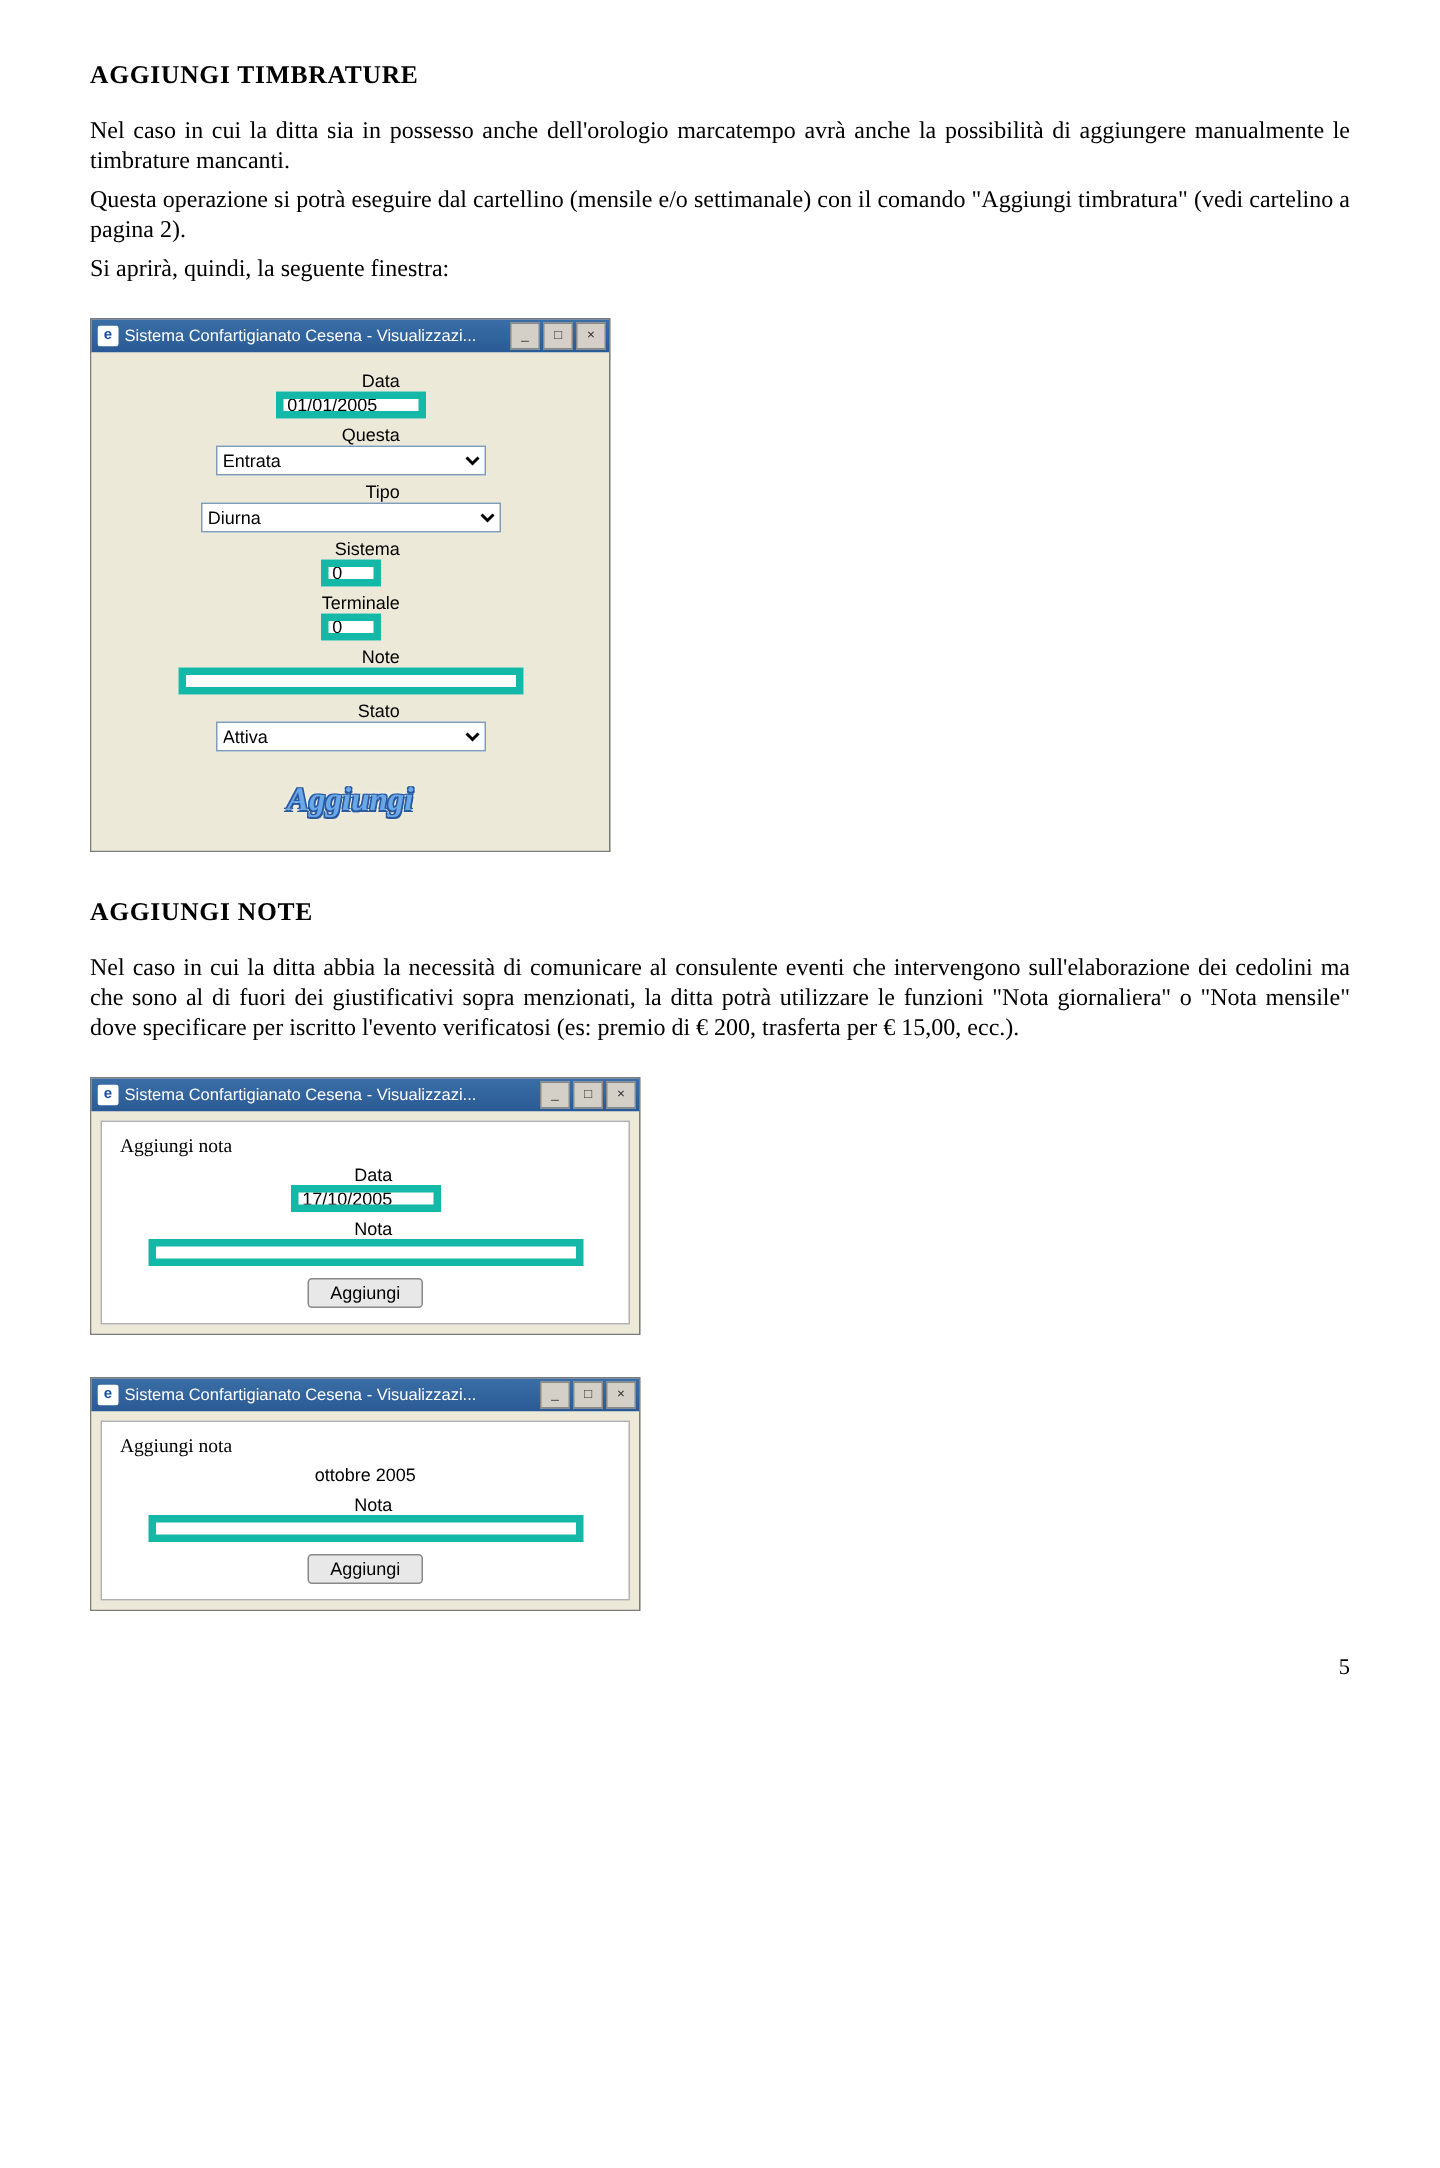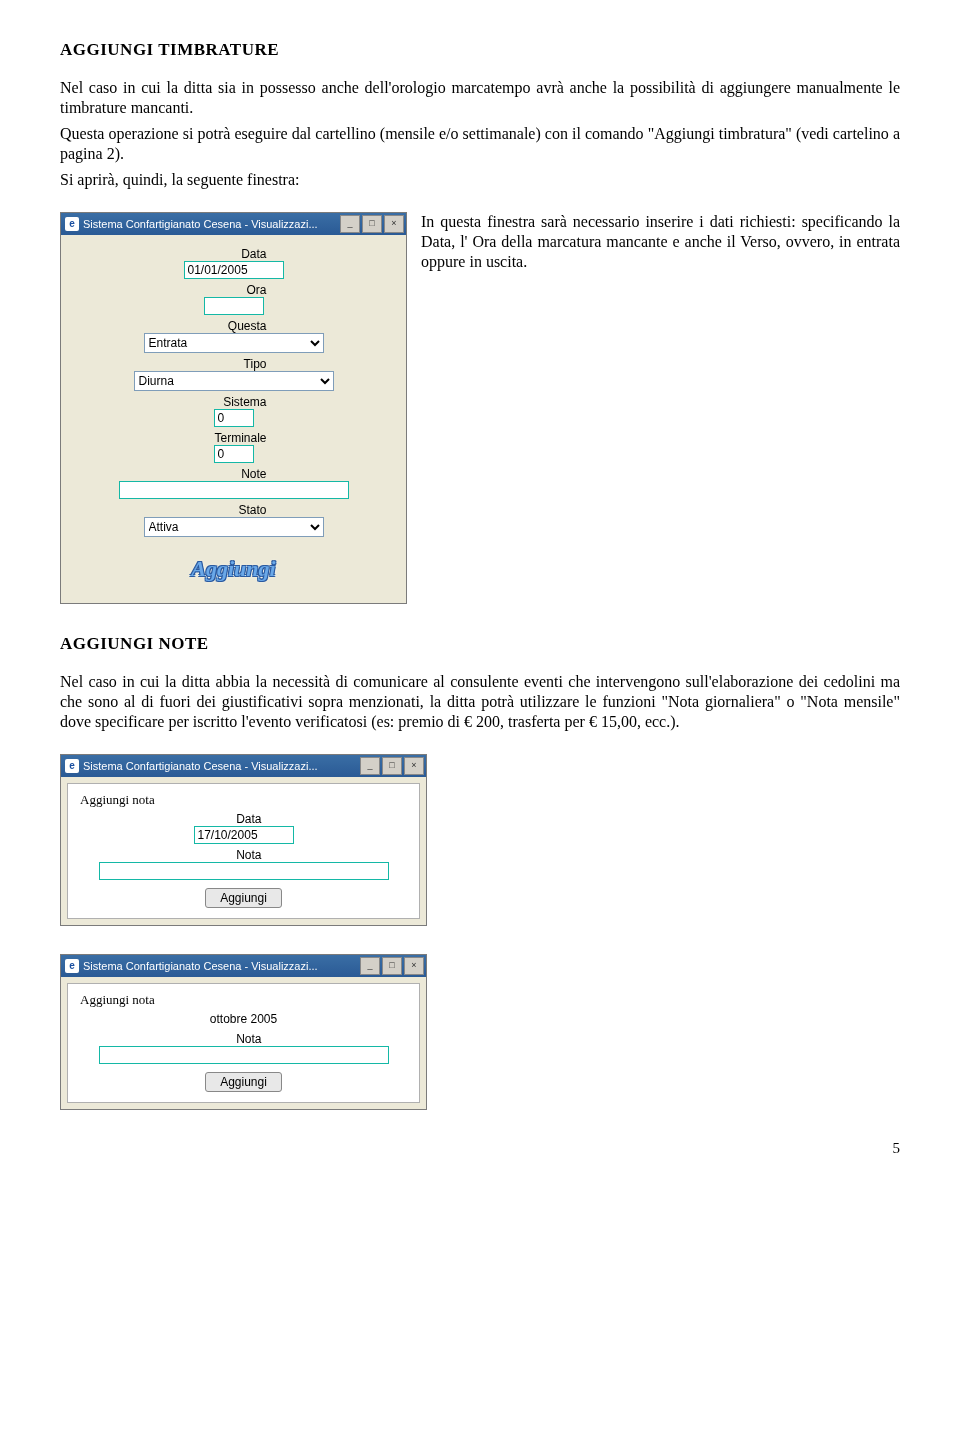--- a/index.html
+++ b/index.html
@@ -108,21 +108,21 @@
   .form-label {
     width: 72px;
     text-align: right;
     padding-right: 6px;
     color: #000;
   }
   .form-label.small { width: 42px; }
   .text-input {
     font-family: Tahoma, Arial, sans-serif;
     font-size: 12px;
-    border: 1px solid #14b8a6;
+    border: 5px solid #14b8a6;
     background: #fff;
     height: 18px;
     padding: 0 3px;
     box-sizing: border-box;
   }
   .select-input {
     font-family: Tahoma, Arial, sans-serif;
     font-size: 12px;
     border: 1px solid #7f9db9;
     background: #fff;
@@ -209,24 +209,20 @@
         <span class="win-btn">□</span>
         <span class="win-btn">×</span>
       </div>
     </div>
     <div class="dialog-body">
       <div class="form-row">
         <span class="form-label">Data</span>
         <input class="text-input" style="width: 100px;" value="01/01/2005">
       </div>
       <div class="form-row">
-        <span class="form-label">Ora</span>
-        <input class="text-input" style="width: 60px;" value="">
-      </div>
-      <div class="form-row">
         <span class="form-label">Questa</span>
         <select class="select-input" style="width:180px">
           <option>Entrata</option>
         </select>
       </div>
       <div class="form-row">
         <span class="form-label">Tipo</span>
         <select class="select-input" style="width:200px">
           <option>Diurna</option>
         </select>
@@ -246,21 +242,20 @@
       <div class="form-row">
         <span class="form-label">Stato</span>
         <select class="select-input" style="width:180px">
           <option>Attiva</option>
         </select>
       </div>
       <button class="fancy-aggiungi">Aggiungi</button>
     </div>
   </div>
 
-  <div class="side-text">In questa finestra sarà necessario inserire i dati richiesti: specificando la Data, l' Ora della marcatura mancante e anche il Verso, ovvero, in entrata oppure in uscita.</div>
 </div>
 
 <div class="section">
   <h2>AGGIUNGI NOTE</h2>
   <p>Nel caso in cui la ditta abbia la necessità di comunicare al consulente eventi che intervengono sull'elaborazione dei cedolini ma che sono al di fuori dei giustificativi sopra menzionati, la ditta potrà utilizzare le funzioni "Nota giornaliera" o "Nota mensile" dove specificare per iscritto l'evento verificatosi (es: premio di € 200, trasferta per € 15,00, ecc.).</p>
 </div>
 
 <div class="stack">
 
   <div class="dialog dlg2">

